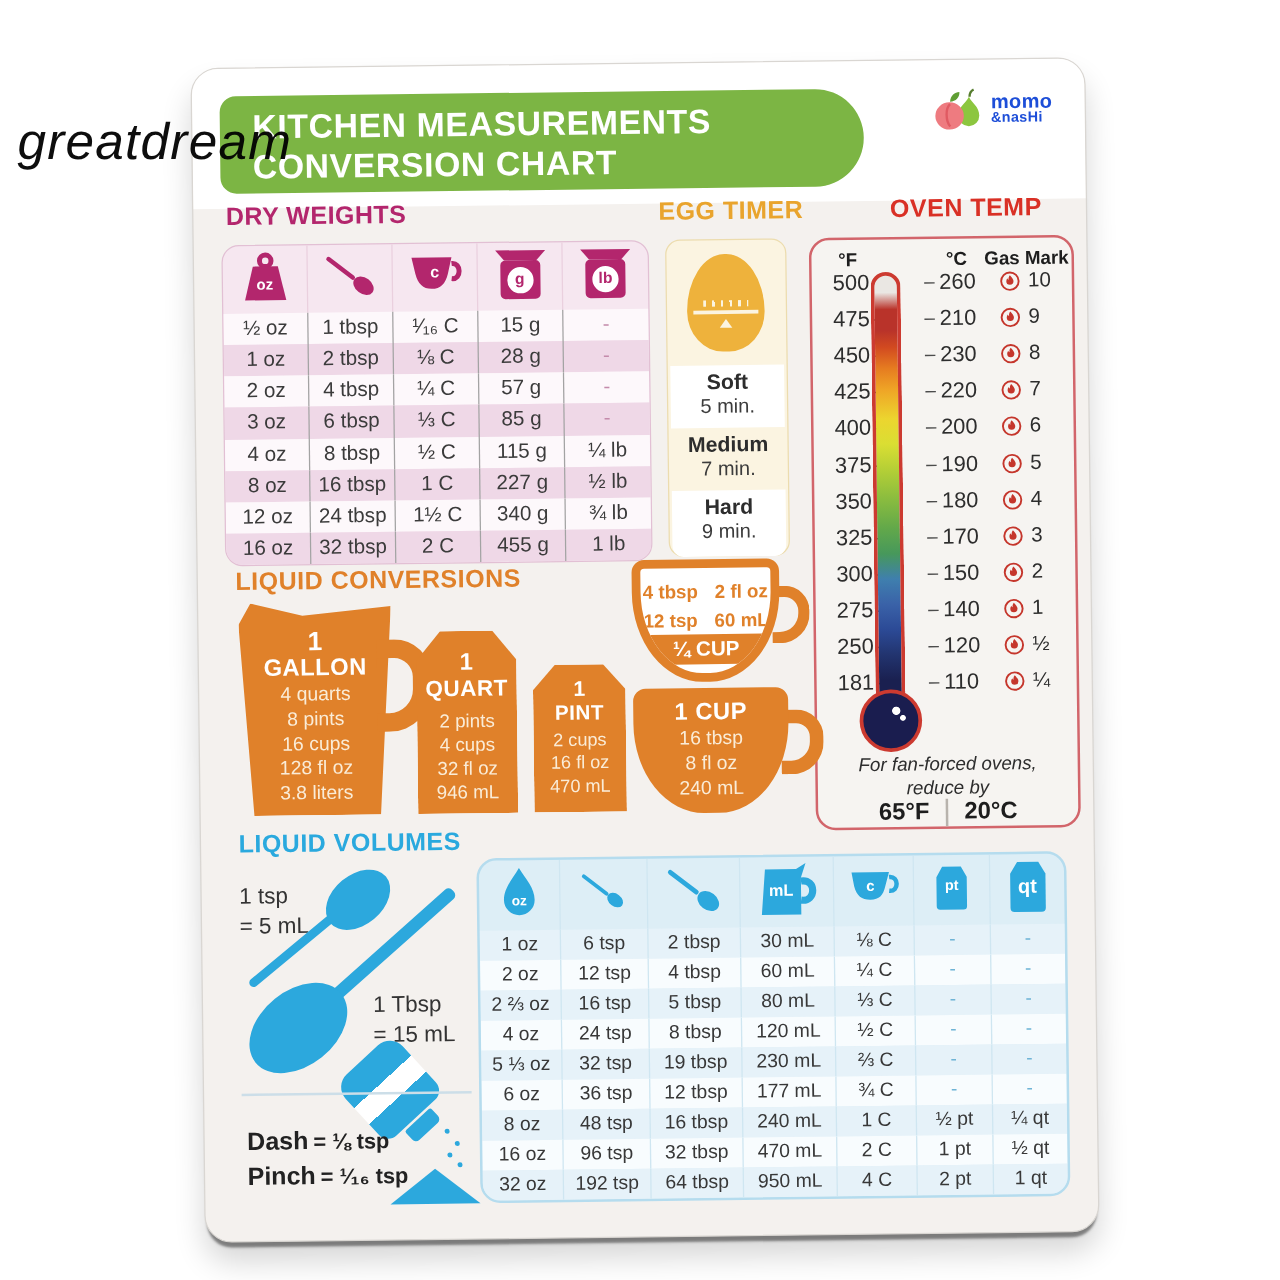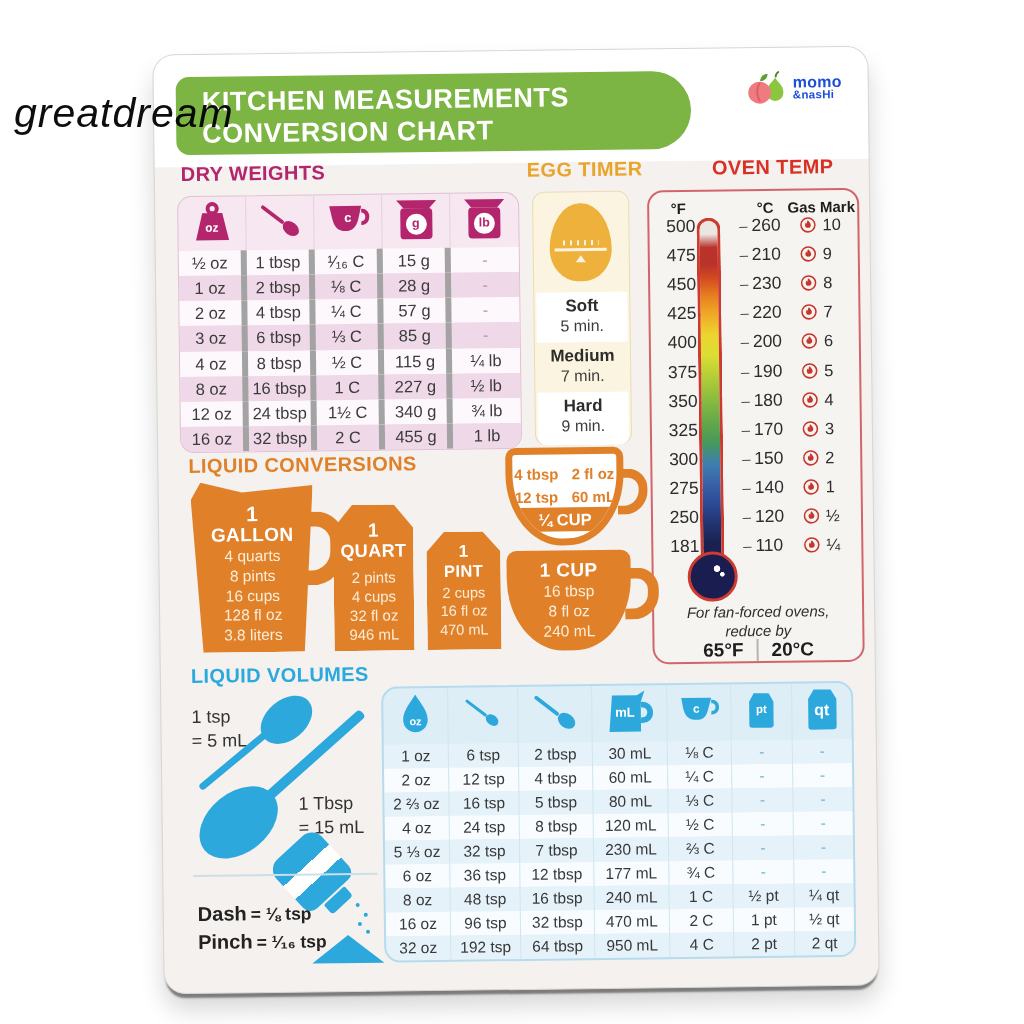--- a/index.html
+++ b/index.html
@@ -29,21 +29,21 @@
   #t-oven{left:530px;top:108px;color:#d93025;width:176px;text-align:center}
   #t-lc{left:30px;top:400px;color:#e0812a}
   #t-lv{left:30px;top:610px;color:#2aa9de}
 
   
   table{border-collapse:separate;border-spacing:0;table-layout:fixed}
   .dw{position:absolute;left:22px;top:141px;width:340px;height:257px;background:#f6e7f0;
       border:1.5px solid #e2c0d4;border-radius:14px;overflow:hidden}
   .dw th{height:52px;border-right:1px solid #ead0de;vertical-align:middle;text-align:center}
   .dw th:last-child,.dw td:last-child{border-right:none}
-  .dw td{height:25px;text-align:center;font-size:16.5px;color:#3b3b3b;border-right:6px solid #a3a3a3;padding:0}
+  .dw td{height:25px;text-align:center;font-size:16.5px;color:#3b3b3b;border-right:1px solid #a3a3a3;padding:0}
   .dw tbody tr:nth-child(odd){background:#fdf8fb}
   .dw tbody tr:nth-child(even){background:#efd8e7}
   .dw .dash-cell{color:#c48bab}
 
   .ic{position:relative;display:inline-block;line-height:0}
   .ic-label{position:absolute;left:0;right:0;text-align:center;color:#fff;font-weight:700;line-height:1}
   .lbl-weight{top:21px;font-size:12px}
   .lbl-cup{top:8px;font-size:13px}
   .lbl-scale{top:19px;font-size:12.5px;color:#b3266d}
   .lbl-droplet{top:24px;font-size:11px}
@@ -692,21 +692,21 @@
           <td>24 tsp</td>
           <td>8 tbsp</td>
           <td>120 mL</td>
           <td>½ C</td>
           <td class="dash-cell">-</td>
           <td class="dash-cell">-</td>
         </tr>
         <tr>
           <td>5 ⅓ oz</td>
           <td>32 tsp</td>
-          <td>7 tbsp</td>
+          <td>19 tbsp</td>
           <td>230 mL</td>
           <td>⅔ C</td>
           <td class="dash-cell">-</td>
           <td class="dash-cell">-</td>
         </tr>
         <tr>
           <td>6 oz</td>
           <td>36 tsp</td>
           <td>12 tbsp</td>
           <td>177 mL</td>
@@ -732,17 +732,17 @@
           <td>1 pt</td>
           <td>½ qt</td>
         </tr>
         <tr>
           <td>32 oz</td>
           <td>192 tsp</td>
           <td>64 tbsp</td>
           <td>950 mL</td>
           <td>4 C</td>
           <td>2 pt</td>
-          <td>2 qt</td>
+          <td>1 qt</td>
         </tr>
       </tbody>
   </table>
 </div>
 
 </body></html>

